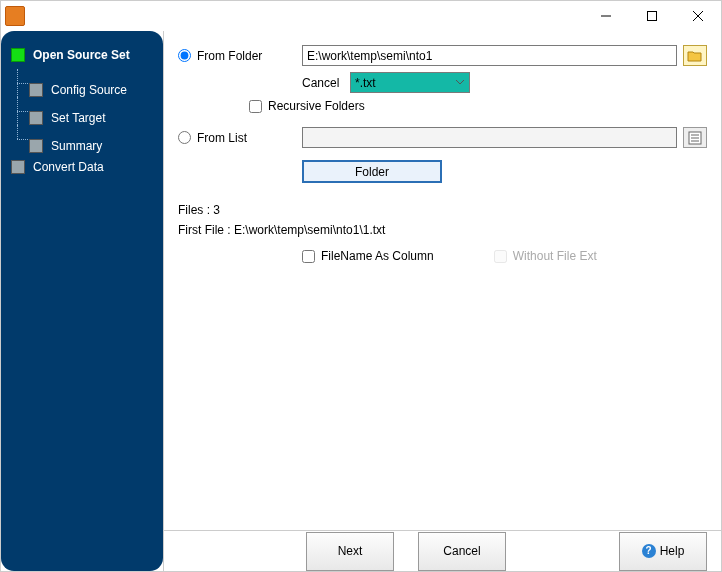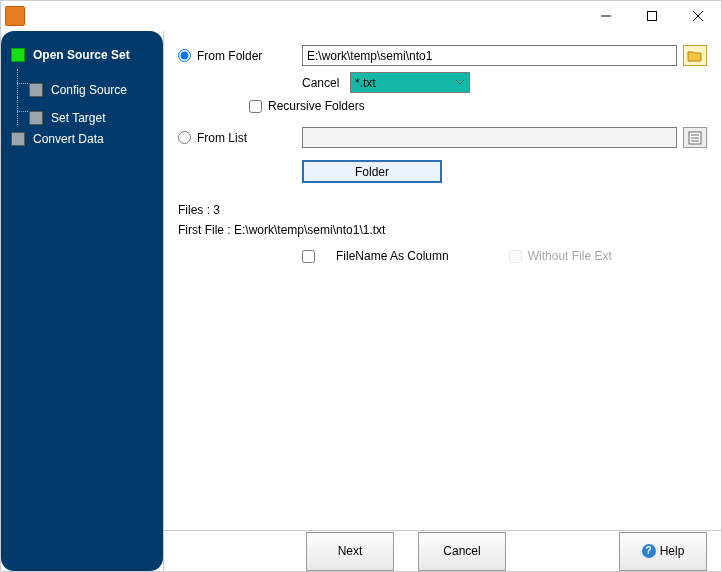--- a/index.html
+++ b/index.html
@@ -33,21 +33,21 @@
   .list-btn { width: 24px; height: 21px; margin-left: 6px; border: 1px solid #999; background: #eee; display: flex; align-items: center; justify-content: center; }
   .filter-row { display: flex; align-items: center; margin-left: 124px; margin-bottom: 6px; }
   .filter-lbl { width: 48px; }
   .combo { position: relative; width: 120px; height: 21px; border: 1px solid #7a7a7a; background: #14b8a6; display: flex; align-items: center; padding-left: 4px; }
   .combo .chev { position: absolute; right: 4px; top: 4px; }
   .chk-row { display: flex; align-items: center; margin-left: 71px; margin-bottom: 14px; }
   input[type=checkbox] { margin: 0 6px 0 0; width: 13px; height: 13px; }
   .preview-btn { width: 140px; height: 23px; border: 2px solid #2b6fb5; background: #eaf2fb; display: flex; align-items: center; justify-content: center; margin-left: 124px; margin-top: 12px; margin-bottom: 20px; }
   .status-line { margin-bottom: 6px; color: #000; }
   .col-opts { display: flex; align-items: center; margin-top: 12px; }
-  .col-opts .opt { display: flex; align-items: center; margin-left: 124px; gap: 15px; }
+  .col-opts .opt { display: flex; align-items: center; margin-left: 124px; }
   .col-opts .opt2 { display: flex; align-items: center; margin-left: 60px; color: #aaa; }
   .opt2 input[type=checkbox] { opacity: 0.5; }
   .button-bar { height: 40px; display: flex; align-items: center; padding: 0 14px; gap: 0; }
   .spacer-sm { width: 128px; }
   .btn { width: 88px; height: 39px; border: 1px solid #999; background: linear-gradient(#fdfdfd,#e8e8e8); display: flex; align-items: center; justify-content: center; margin-right: 24px; }
   .btn.help { margin-left: auto; margin-right: 0; }
   .help-icon { width: 14px; height: 14px; border-radius: 50%; background: #2b82d4; color: #fff; font-size: 10px; line-height: 14px; text-align: center; margin-right: 4px; font-weight: bold; }
 </style>
 </head>
 <body>
@@ -87,20 +87,26 @@
           <span class="tree-line"></span>
             <span class="hconn"></span>
           <span class="tree-sq"></span>
           <span class="tree-label">Config Source</span>
         </li>
         <li class="tree-item child">
           <span class="tree-line"></span>
             <span class="hconn"></span>
           <span class="tree-sq"></span>
           <span class="tree-label">Set Target</span>
+        </li>
+        <li class="tree-item child">
+          <span class="tree-line" style="bottom:50%"></span>
+            <span class="hconn"></span>
+          <span class="tree-sq"></span>
+          <span class="tree-label">Summary</span>
         </li>
         <li class="tree-item">
           <span class="tree-sq"></span>
           <span class="tree-label">Convert Data</span>
         </li>
       </ul>
     </div>
 
     <div class="main">
       <div class="form-area">

